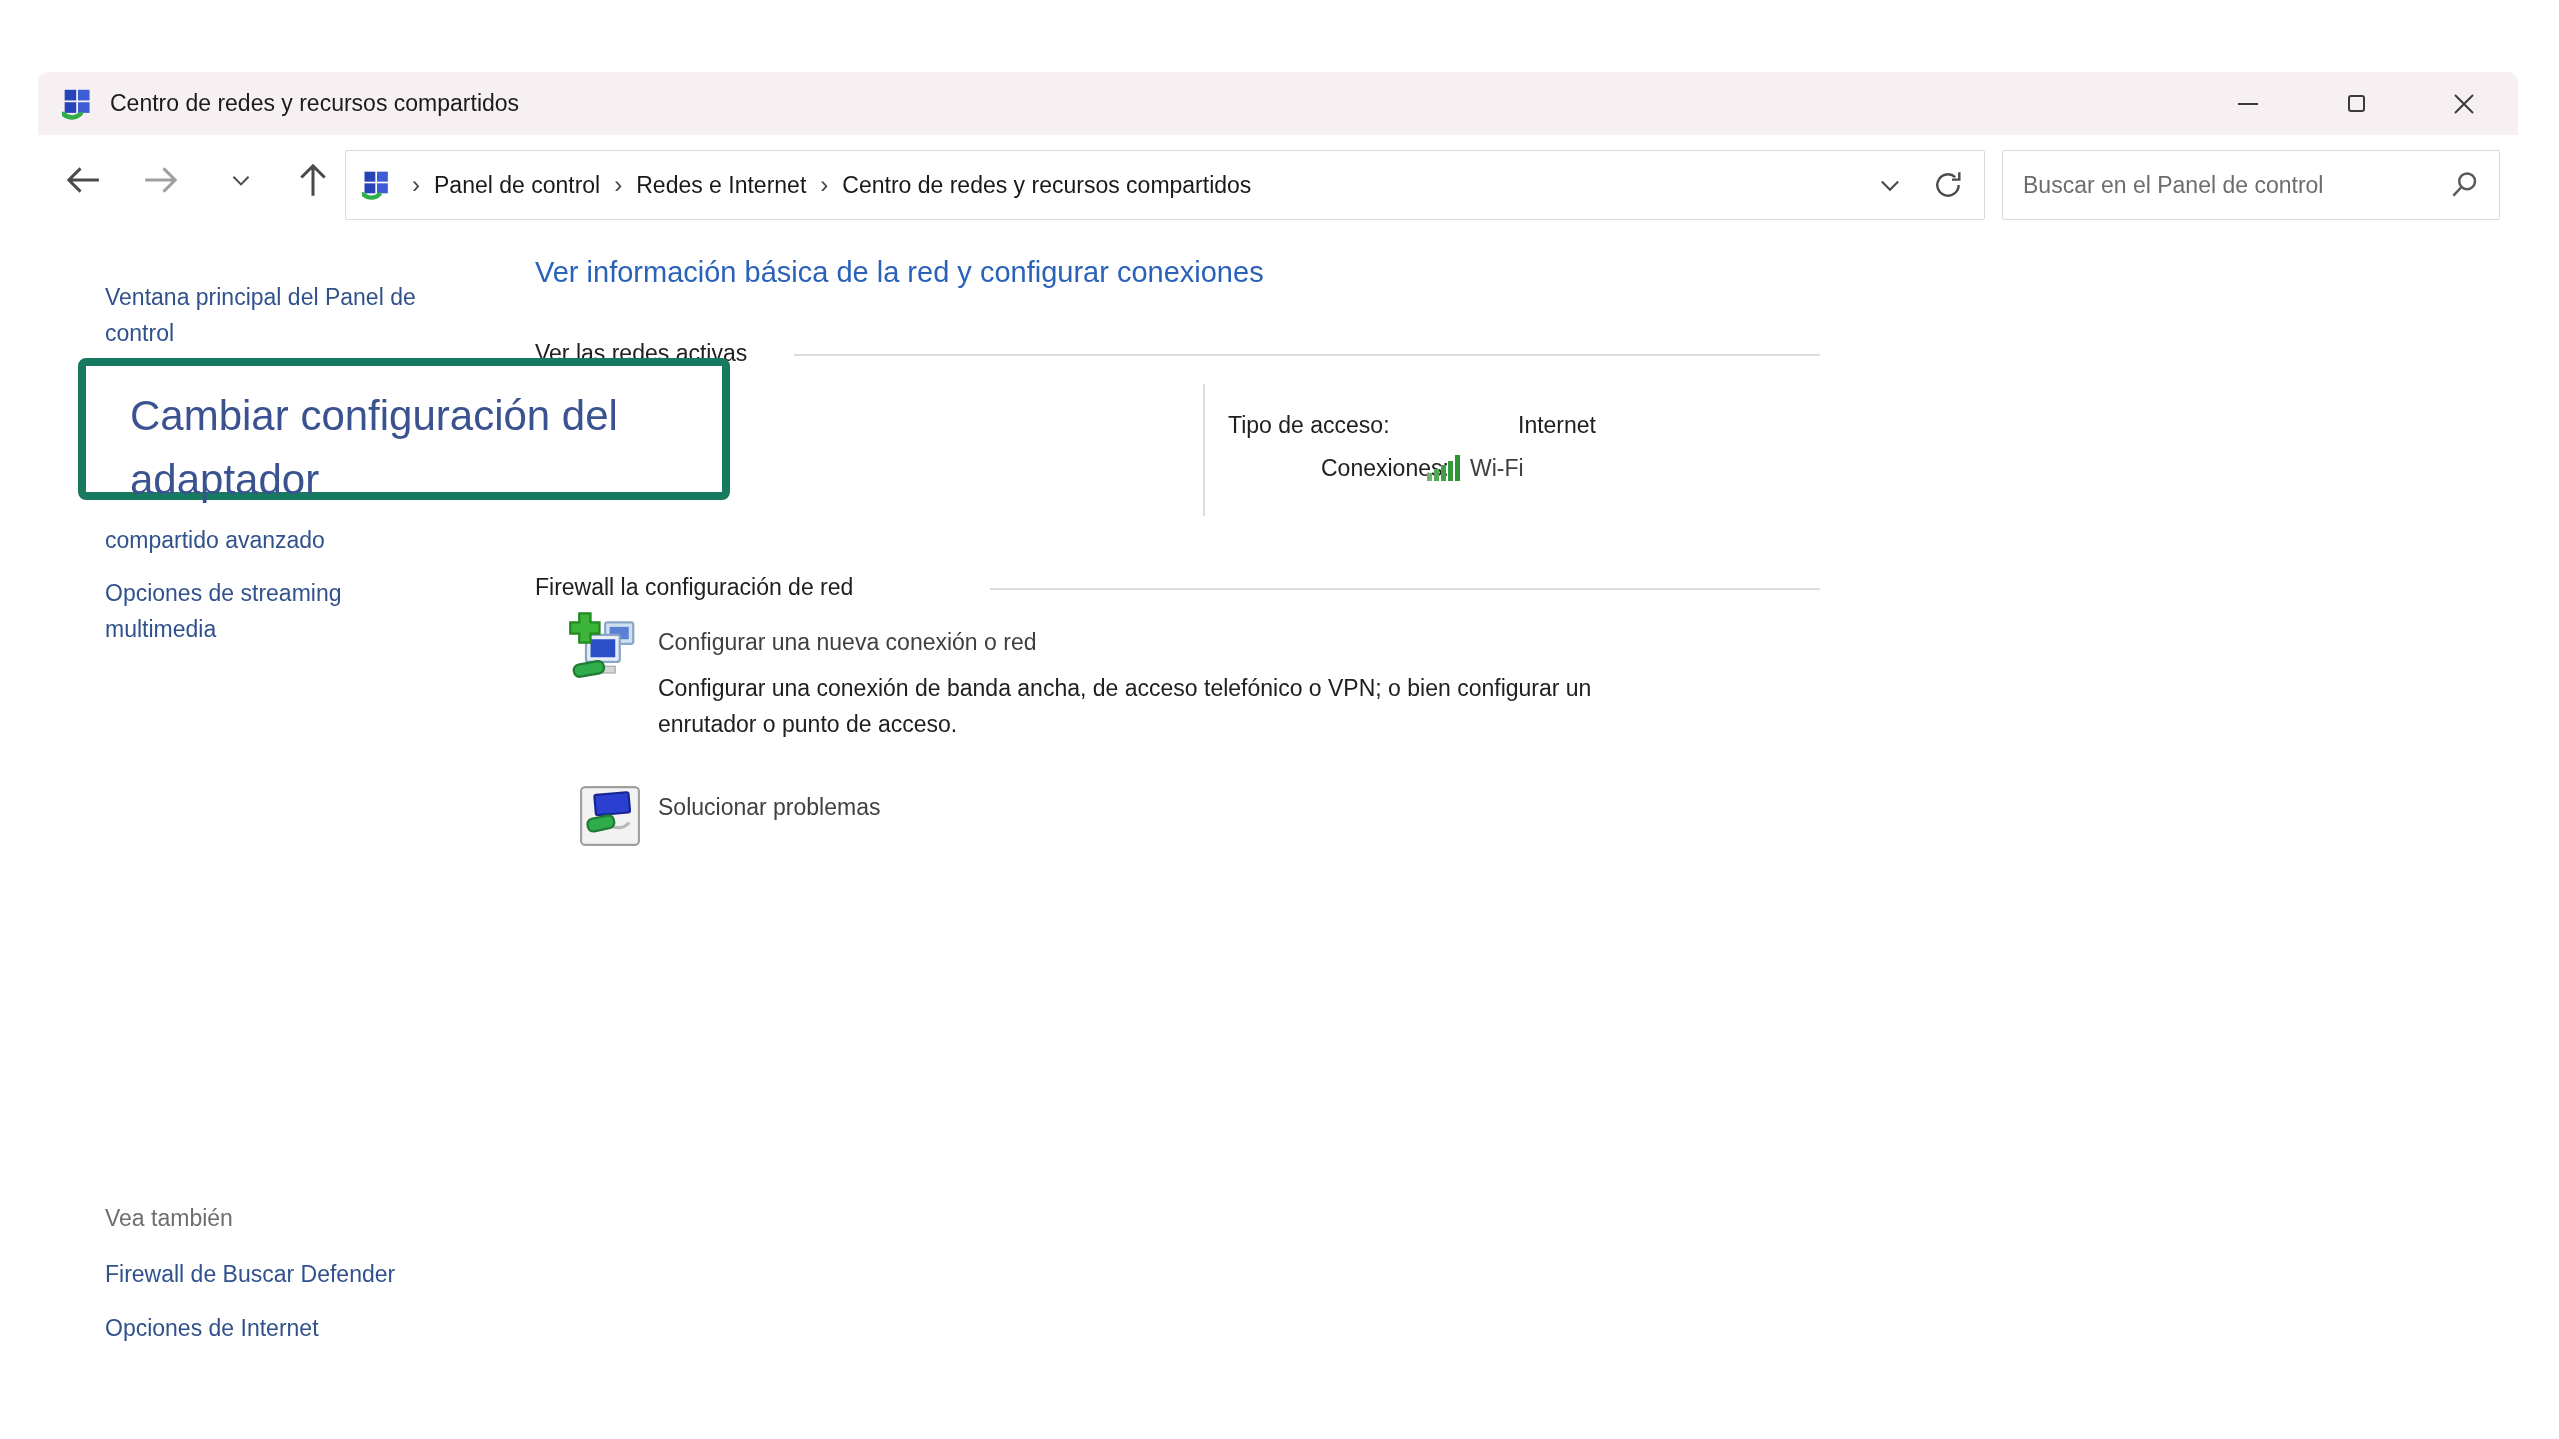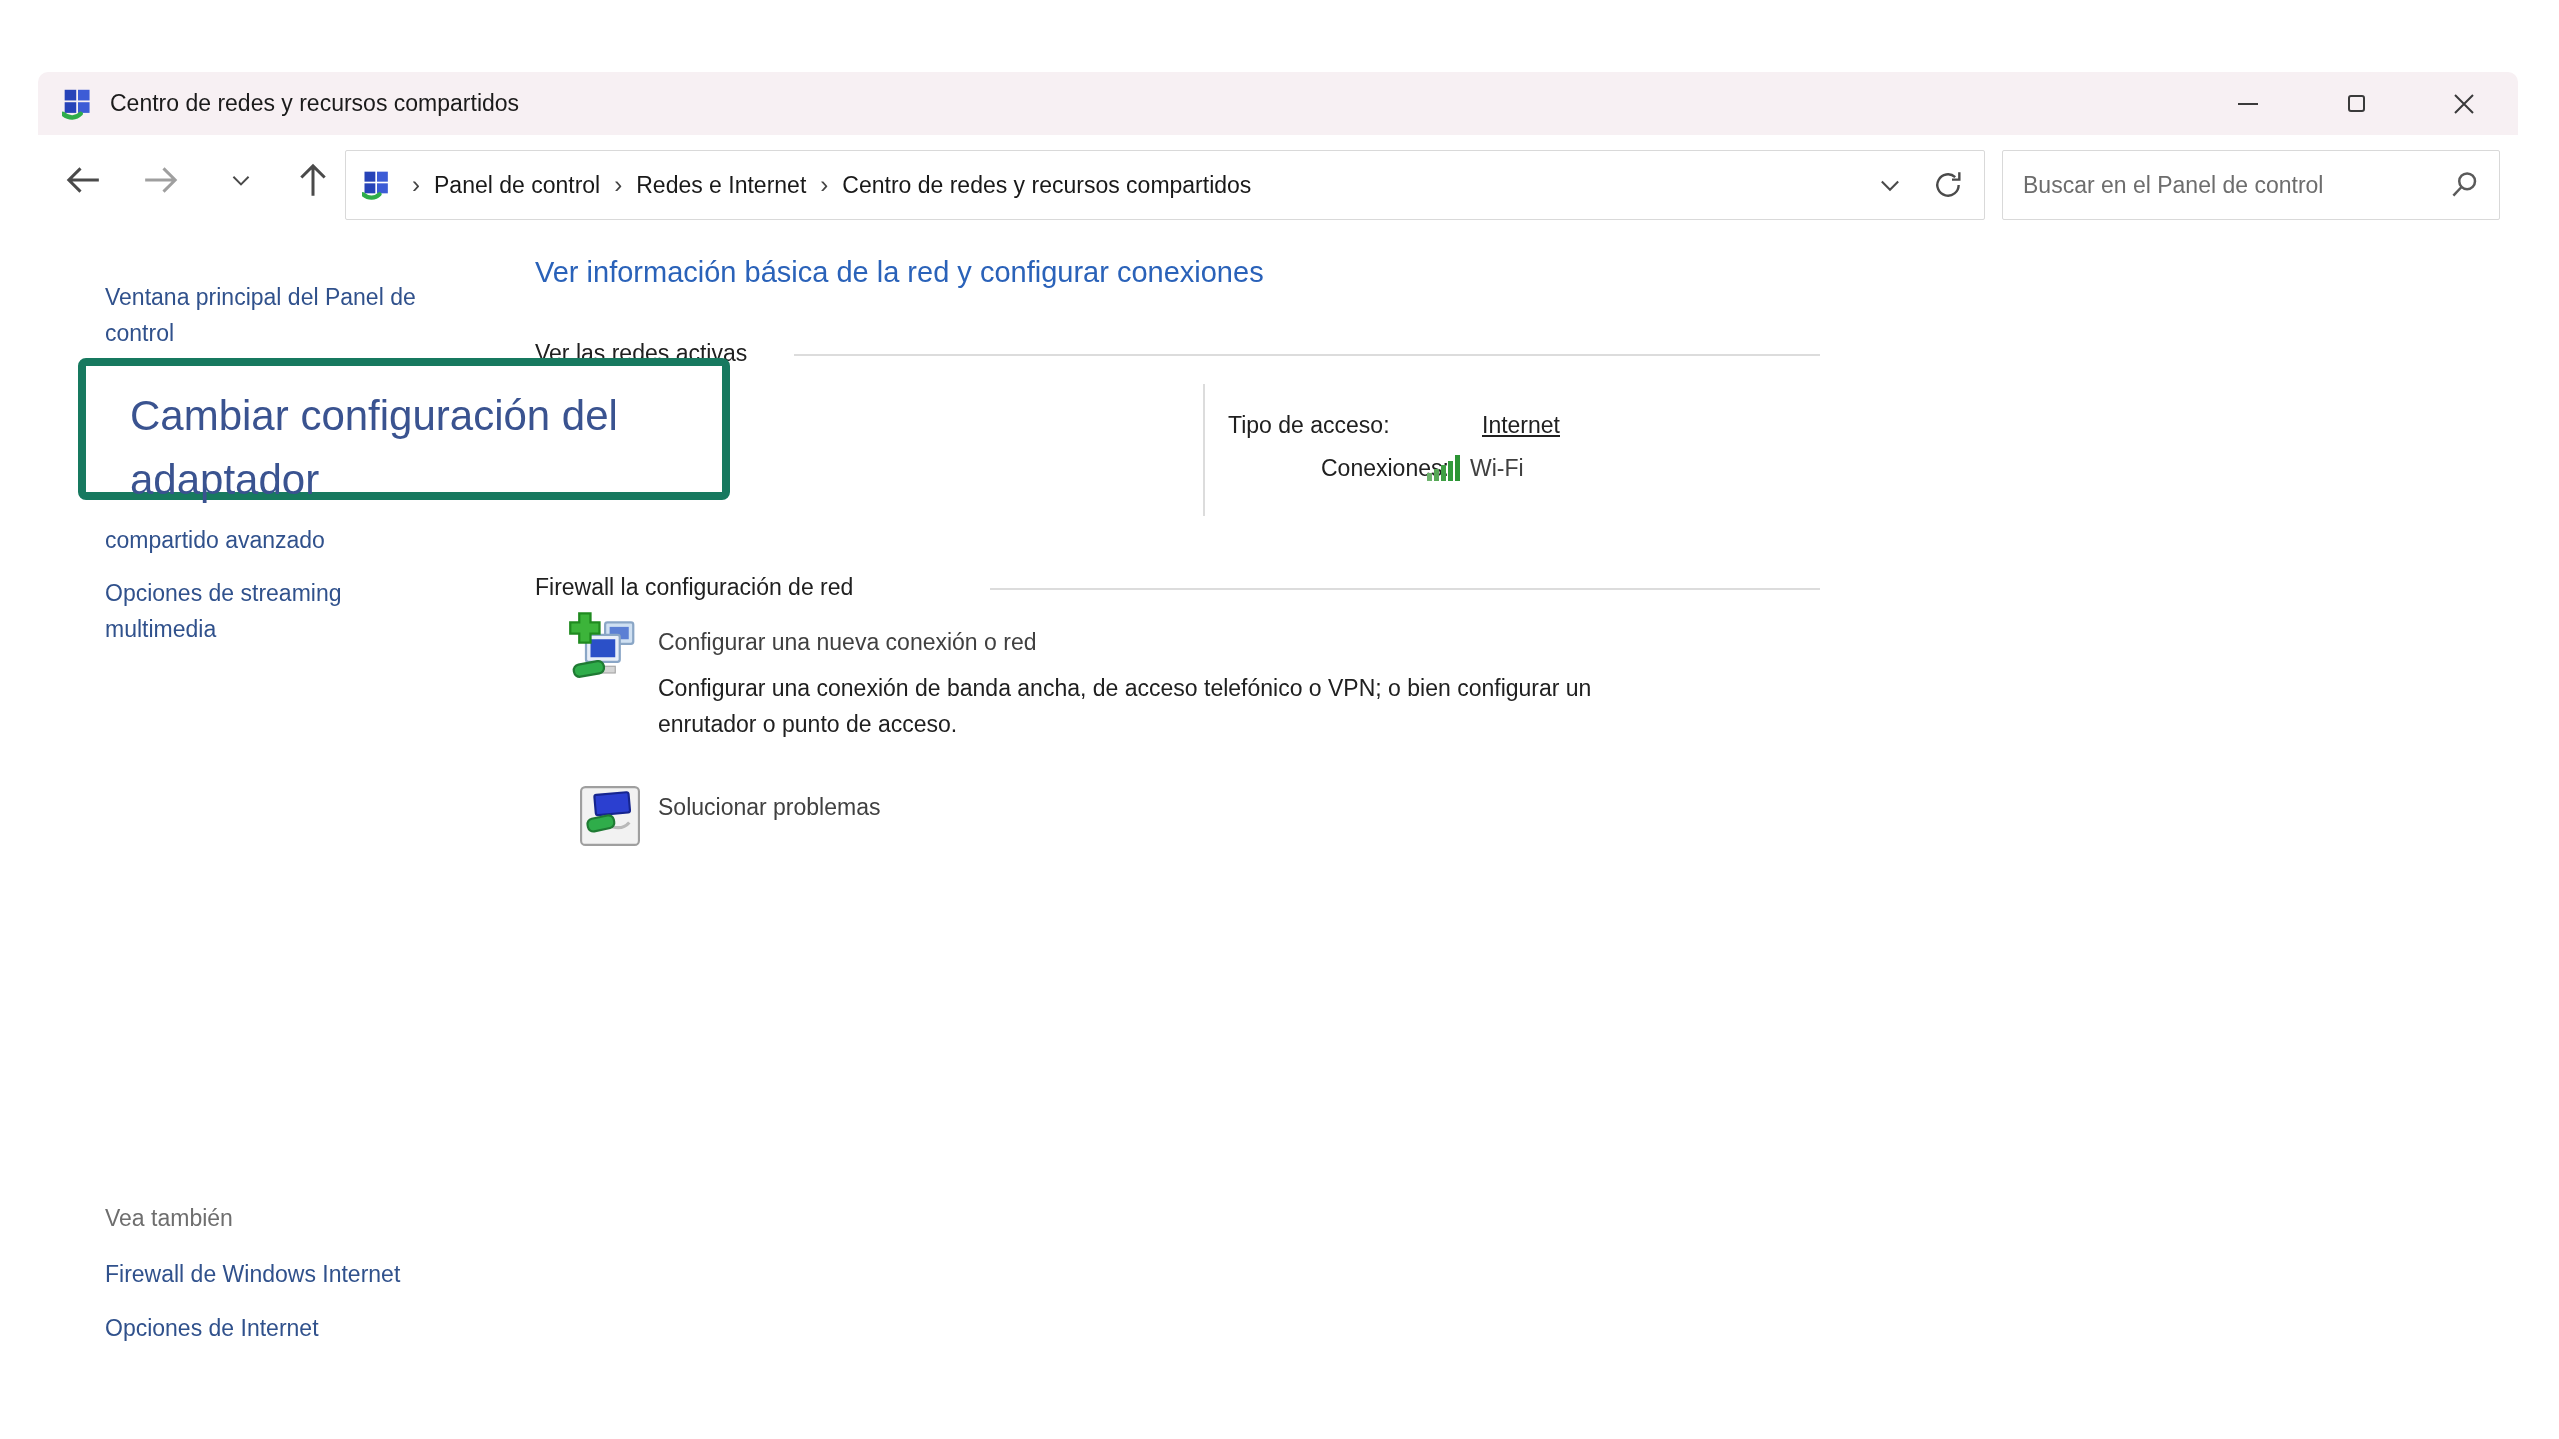--- a/index.html
+++ b/index.html
@@ -144,33 +144,33 @@
   <div class="callout">
     <div class="callout-text">Cambiar configuración del adaptador</div>
   </div>
 
   <div class="side-link" style="left:67px; top:450px; z-index:1;">compartido avanzado</div>
 
   <div class="side-link" style="left:67px; top:503px; width:255px;">Opciones de streaming multimedia</div>
 
   <div class="see-also-header" style="left:67px; top:1133px;">Vea también</div>
 
-  <div class="side-link" style="left:67px; top:1184px;">Firewall de Windows Internet</div>
+  <div class="side-link" style="left:67px; top:1184px;">Firewall de Buscar Defender</div>
 
   <div class="side-link" style="left:67px; top:1238px;">Opciones de Internet</div>
 
   <div class="heading">Ver información básica de la red y configurar conexiones</div>
 
   <div class="section-label" style="left:497px; top:268px;">Ver las redes activas</div>
   <div class="hrule" style="left:756px; top:282px; width:1026px;"></div>
 
   <div class="vrule" style="left:1165px; top:312px; height:132px;"></div>
 
   <div class="kv-label" style="left:1190px; top:340px;">Tipo de acceso:</div>
-  <div class="kv-value" style="left:1444px; top:340px;text-decoration:underline;">Internet</div>
+  <div class="kv-value" style="left:1480px; top:340px;">Internet</div>
 
   <div class="kv-label" style="left:1261px; top:383px;margin-left:22px;">Conexiones:</div>
   <svg class="wifi-icon" width="38" height="28" viewBox="0 0 38 28">
     <rect x="1" y="19" width="5" height="8" fill="#6db36d"></rect>
     <rect x="8" y="15" width="5" height="12" fill="#55a855"></rect>
     <rect x="15" y="11" width="5" height="16" fill="#3fa045"></rect>
     <rect x="22" y="7" width="5" height="20" fill="#329a3c"></rect>
     <rect x="29" y="1" width="5" height="26" fill="#2b9434"></rect>
   </svg>
   <div class="content-link" style="left:1432px; top:383px;">Wi-Fi</div>

